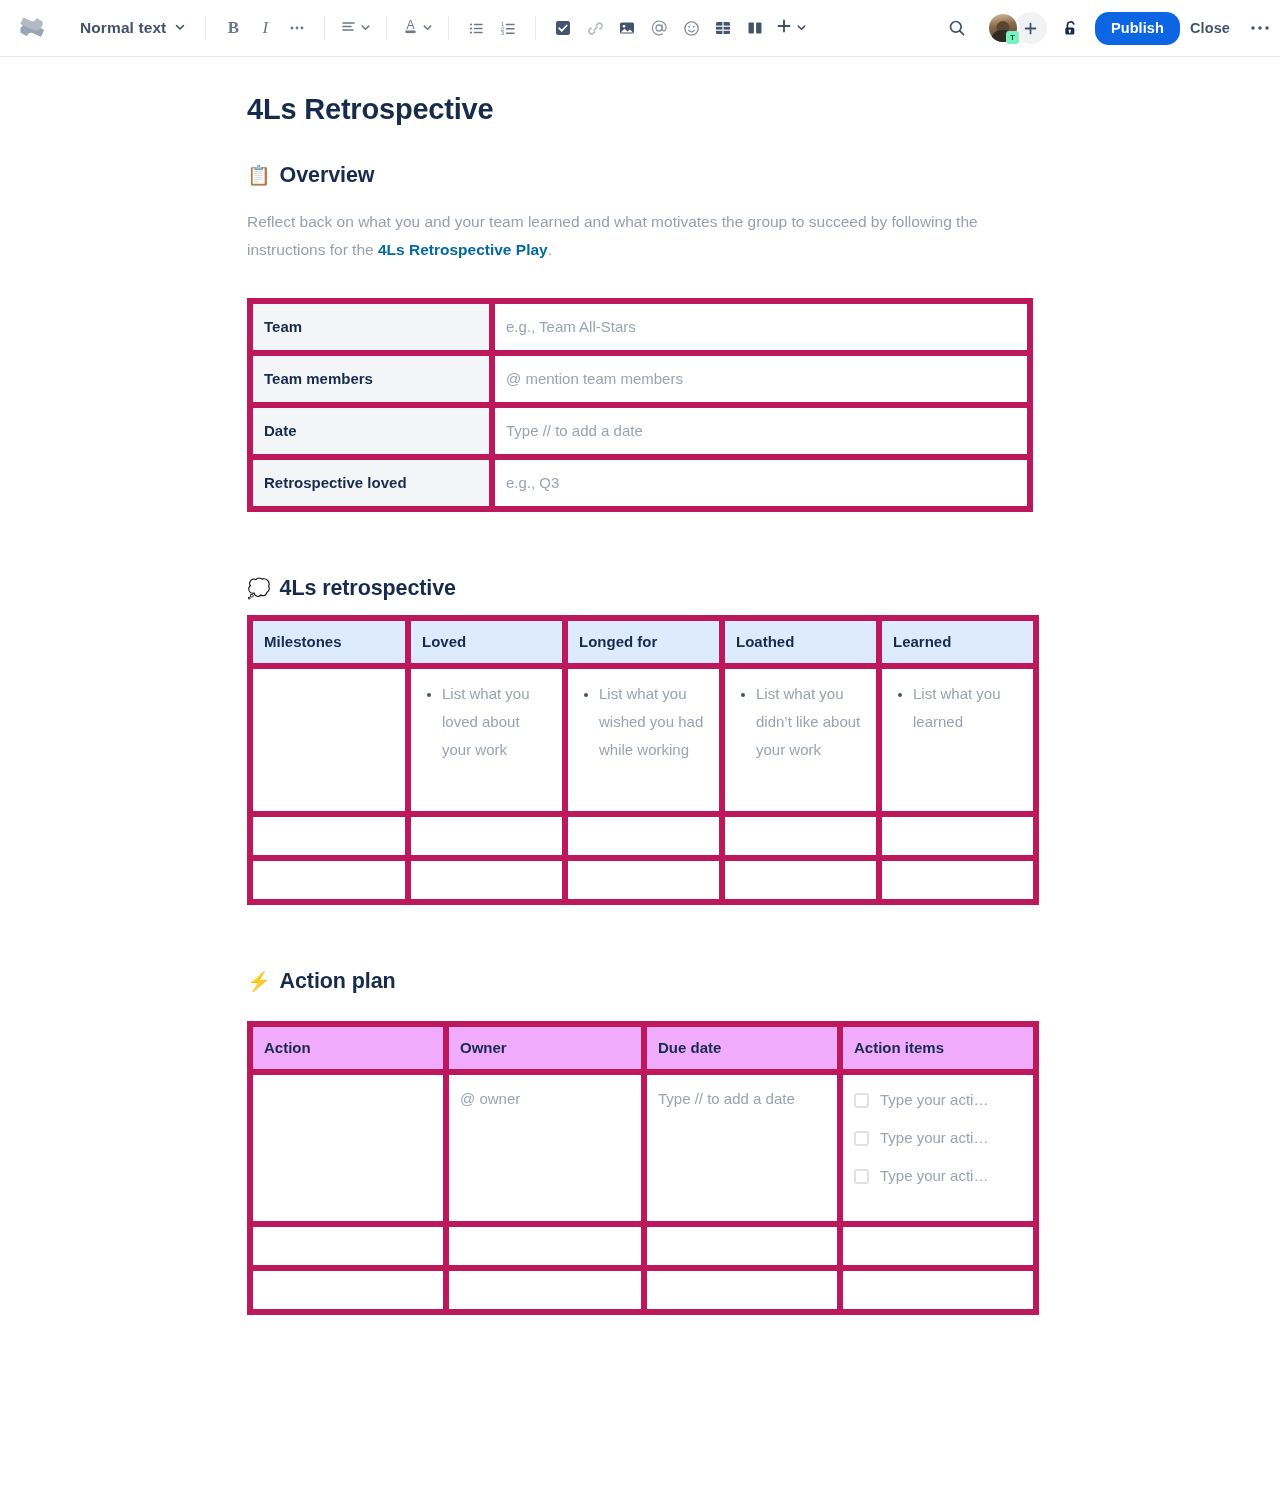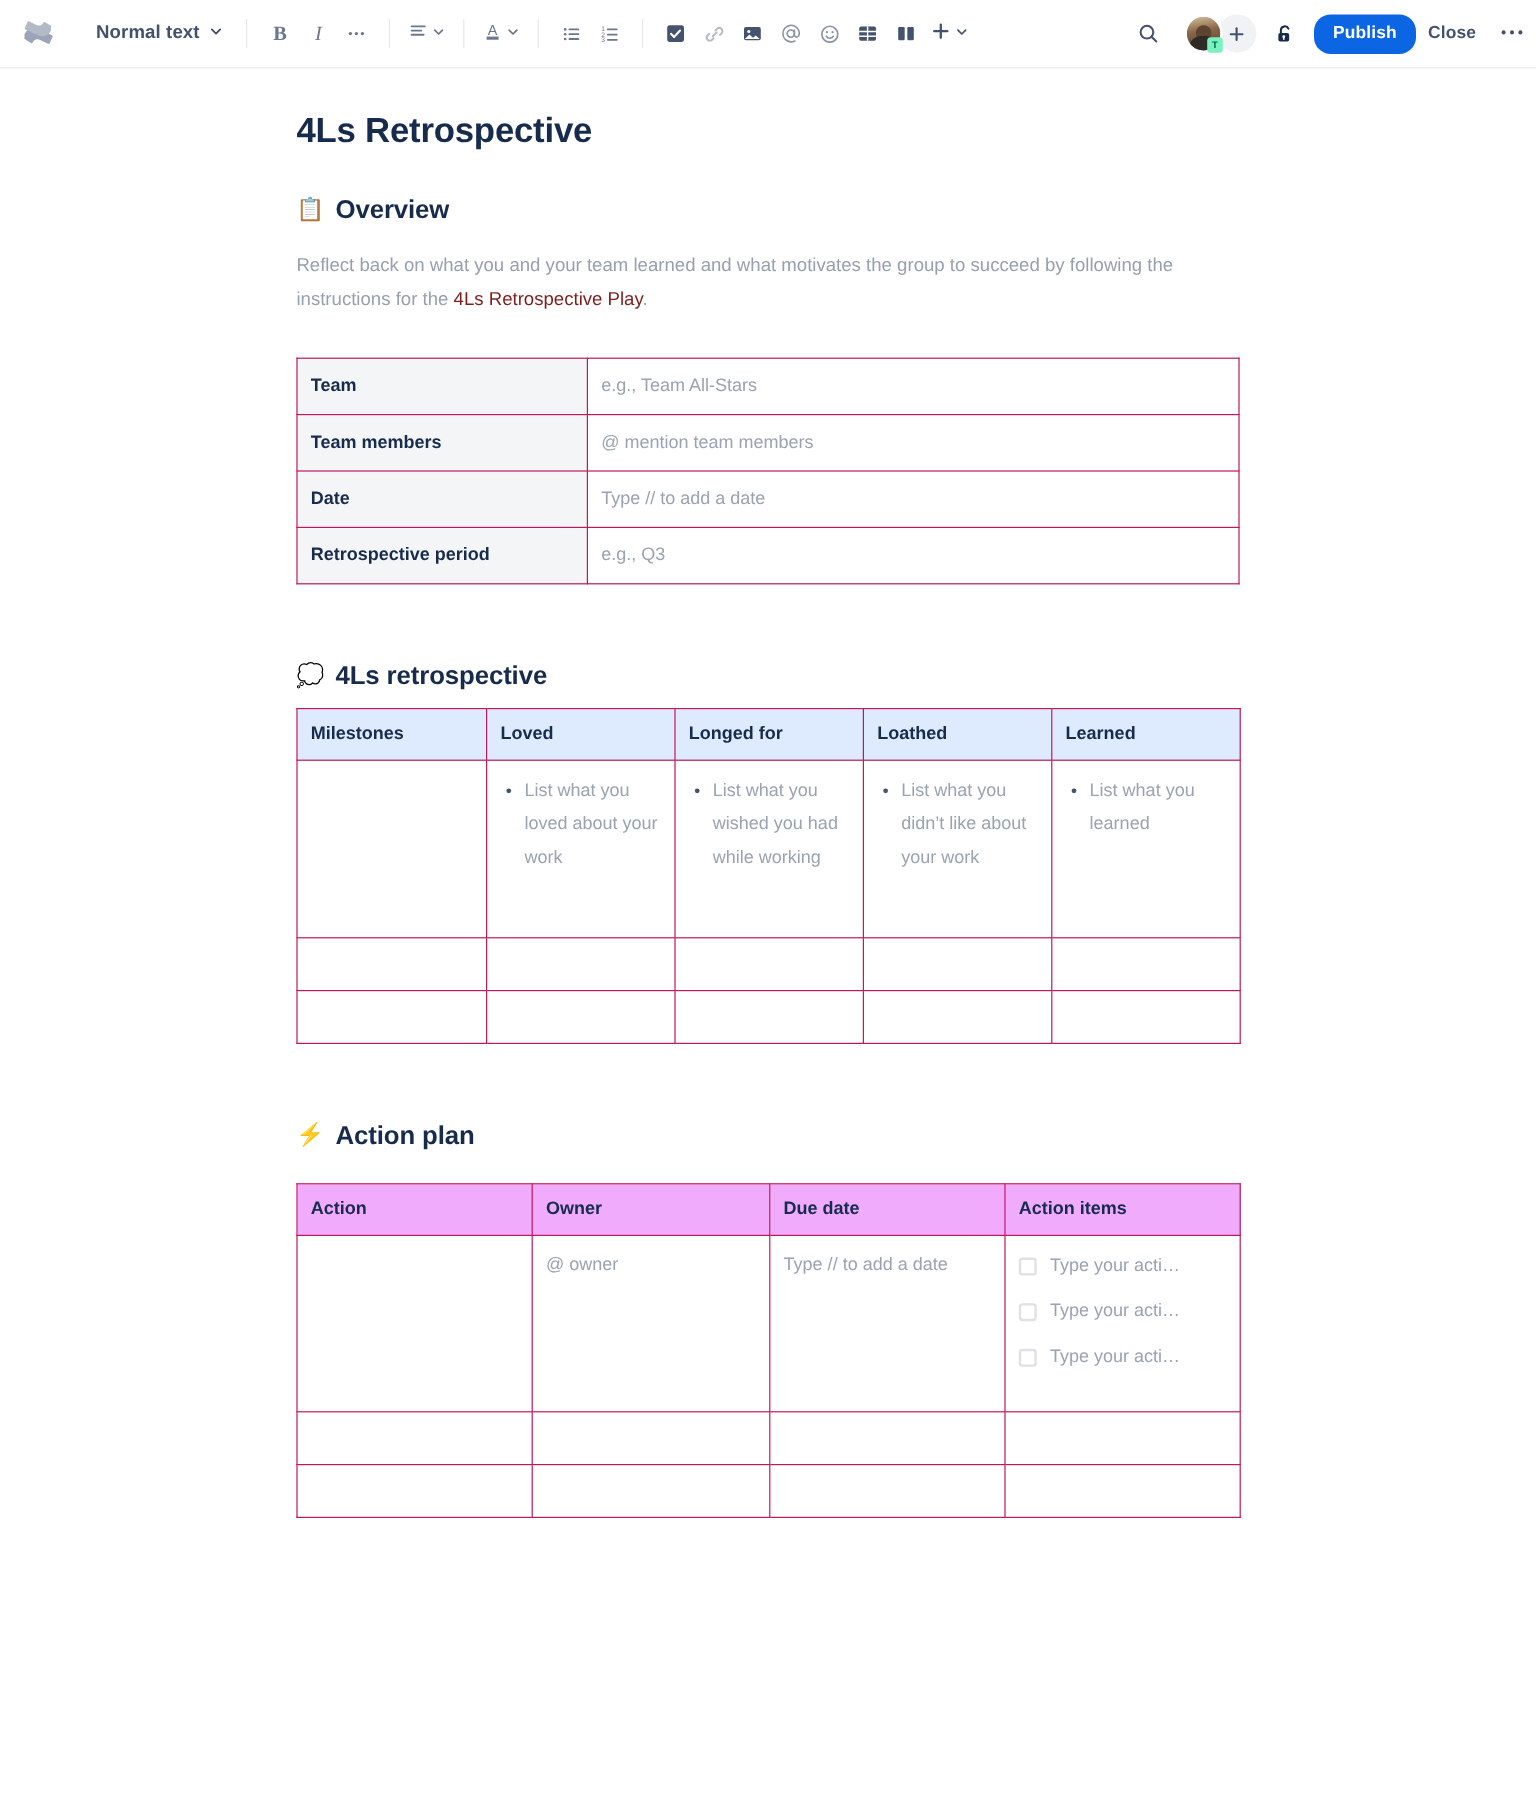--- a/index.html
+++ b/index.html
@@ -166,33 +166,33 @@
     gap: 9px;
   }
   .emoji { font-size: 19px; line-height: 1; }
   .para {
     margin-top: 19px;
     font-size: 15.5px;
     line-height: 28px;
     color: #97a0af;
   }
   .para a {
-    color: #7f1d1d;
+    color: #0369a1;
     text-decoration: none;
-    font-weight: 400;
+    font-weight: 700;
   }
 
   
   table {
     border-collapse: collapse;
     width: 786px;
     table-layout: fixed;
   }
   table td, table th {
-    border: 1px solid #be185d;
+    border: 6px solid #be185d;
     vertical-align: top;
     padding: 12px 11px;
     font-size: 15px;
     line-height: 24px;
     text-align: left;
   }
   
   .info-table { margin-top: 34px; }
   .info-table td { height: 46px; padding: 11px 11px; }
   .info-table td.key {
@@ -505,21 +505,21 @@
         </tr>
         <tr>
           <td class="key">Team members</td>
           <td class="val">@ mention team members</td>
         </tr>
         <tr>
           <td class="key">Date</td>
           <td class="val">Type // to add a date</td>
         </tr>
         <tr>
-          <td class="key">Retrospective period</td>
+          <td class="key">Retrospective loved</td>
           <td class="val">e.g., Q3</td>
         </tr>
       </tbody>
     </table>
 
     <div class="gap-xl"></div>
 
     <h2 class="section">
       <span class="emoji">💭</span>
       <span>4Ls retrospective</span>

